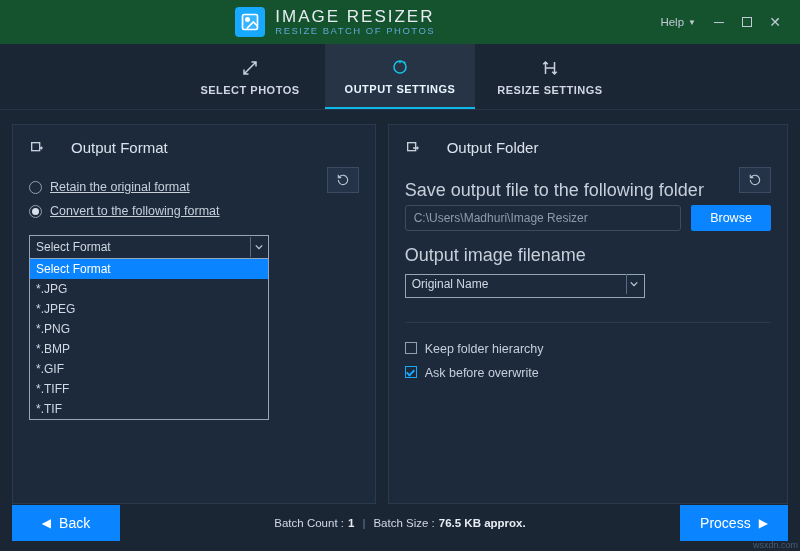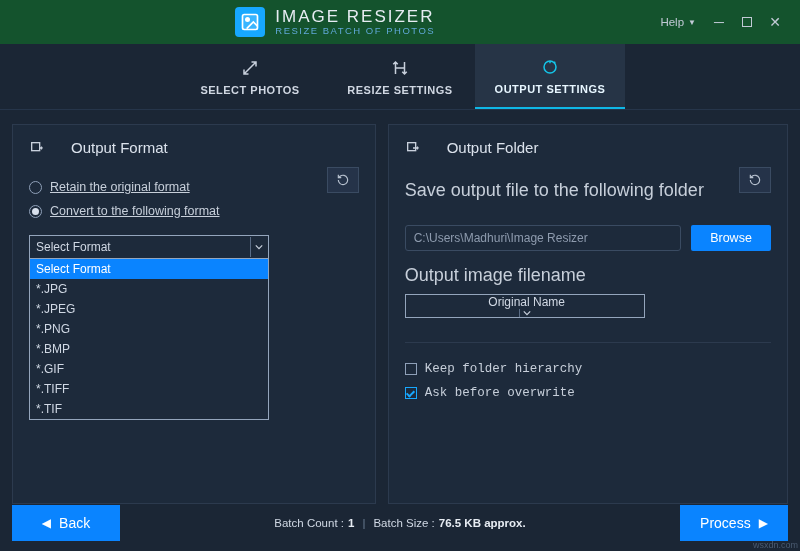--- a/index.html
+++ b/index.html
@@ -83,38 +83,38 @@
   }
   .select-caret { width: 16px; height: 20px; border-left: 1px solid #5a6c85; display: flex; align-items: center; justify-content: center;}
   .dropdown {
     width: 240px; border: 1px solid #94a5bc; border-top: none;
     background: #1d2a3b;
   }
   .dd-item { height: 20px; display: flex; align-items: center; padding: 0 6px; font-size: 12px; color: #d0d8e4;}
   .dd-highlight { background: #0a84ff; color: #fff;}
 
   .field-label { font-size: 18px; color: #c7cfda; margin-top: 8px;}
-  .path-row { display: flex; align-items: center; gap: 10px; margin-top: 24px;}
+  .path-row { display: flex; align-items: center; gap: 10px; margin-top: 4px;}
   .path-input {
     flex: 1; height: 26px; border: 1px solid #3a4b62; border-radius: 3px;
     background: #1d2a3b; color: #8e9bae; padding: 0 8px; font-size: 12px;
     display: flex; align-items: center;
   }
   .browse-btn {
     width: 80px; height: 26px; background: #0a84ff; color: #fff;
     display: flex; align-items: center; justify-content: center;
     font-size: 12.5px; cursor: pointer; border-radius: 2px;
   }
   .filename-select {
     margin-top: 8px; width: 240px; height: 24px;
     border: 1px solid #94a5bc; background: #1d2a3b;
     display: flex; align-items: center; justify-content: space-between;
-    padding: 0 2px 4px 6px; font-size: 12px; color: #d0d8e4; cursor: pointer; flex-direction: column;
-  }
-  .checkbox-row { display: flex; align-items: center; gap: 8px; font-size: 12.5px; color: #c7cfda; margin: 5px 0; cursor: pointer; font-family: Liberation Mono, monospace;}
+    padding: 0 2px 4px 6px; font-size: 12px; color: #d0d8e4; cursor: pointer;
+  }
+  .checkbox-row { display: flex; align-items: flex-start; gap: 8px; font-size: 12.5px; color: #c7cfda; margin: 5px 0; cursor: pointer;}
   .cb { width: 12px; height: 12px; border: 1.5px solid #8fa0b8; display: flex; align-items: center; justify-content: center; }
   .cb.checked { border-color: #17a8ff;}
   .cb.checked::after { content: ""; width: 3px; height: 6px; border: solid #17a8ff; border-width: 0 2px 2px 0; transform: rotate(45deg); margin-bottom: 1px;}
   .divider { height: 1px; background: #2c3a4e; margin: 24px 0 14px 0;}
 
   .footer {
     position: absolute; bottom: 10px; left: 12px; right: 12px;
     height: 36px;
     display: flex; align-items: center; justify-content: space-between;
   }
@@ -166,36 +166,36 @@
 
 <div class="tabs">
   <div class="tab">
     <div class="tab-icon">
       <svg viewBox="0 0 24 24" stroke="#c8d0dc" stroke-width="2" fill="none">
           <path d="M4 20 L20 4 M14 4h6v6 M10 20H4v-6"></path>
         </svg>
     </div>
     <div class="tab-label">SELECT PHOTOS</div>
   </div>
-  <div class="tab">
-    <div class="tab-icon">
-      <svg viewBox="0 0 24 24" stroke="#c8d0dc" stroke-width="2" fill="none">
-          <path d="M6 4v16 M18 4v16 M6 12h12 M3 7l3-3 3 3 M15 17l3 3 3-3"></path>
-        </svg>
-    </div>
-    <div class="tab-label">RESIZE SETTINGS</div>
-  </div>
   <div class="tab tab-active">
     <div class="tab-icon">
       <svg viewBox="0 0 24 24" stroke="#14c5e8" stroke-width="2" fill="none">
           <circle cx="12" cy="12" r="8"></circle>
           <path d="M12 4v3 M19 5l-2 2"></path>
         </svg>
     </div>
     <div class="tab-label">OUTPUT SETTINGS</div>
+  </div>
+  <div class="tab">
+    <div class="tab-icon">
+      <svg viewBox="0 0 24 24" stroke="#c8d0dc" stroke-width="2" fill="none">
+          <path d="M6 4v16 M18 4v16 M6 12h12 M3 7l3-3 3 3 M15 17l3 3 3-3"></path>
+        </svg>
+    </div>
+    <div class="tab-label">RESIZE SETTINGS</div>
   </div>
 </div>
 
 <div class="main">
 
   <div class="panel panel-left">
     <div class="panel-title-row">
       <span class="picon">
         <svg viewBox="0 0 24 24" stroke="#c8d0dc" stroke-width="2" fill="none">
             <rect x="4" y="4" width="12" height="12"></rect>

